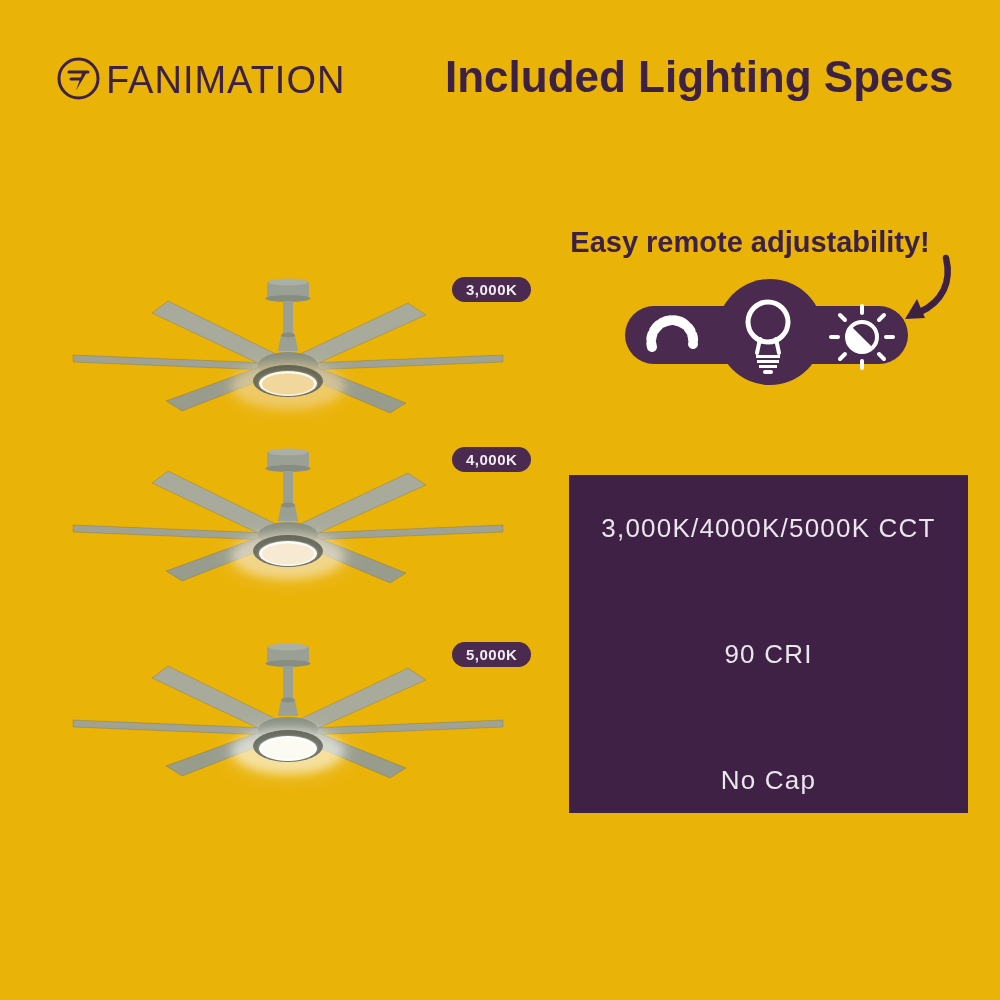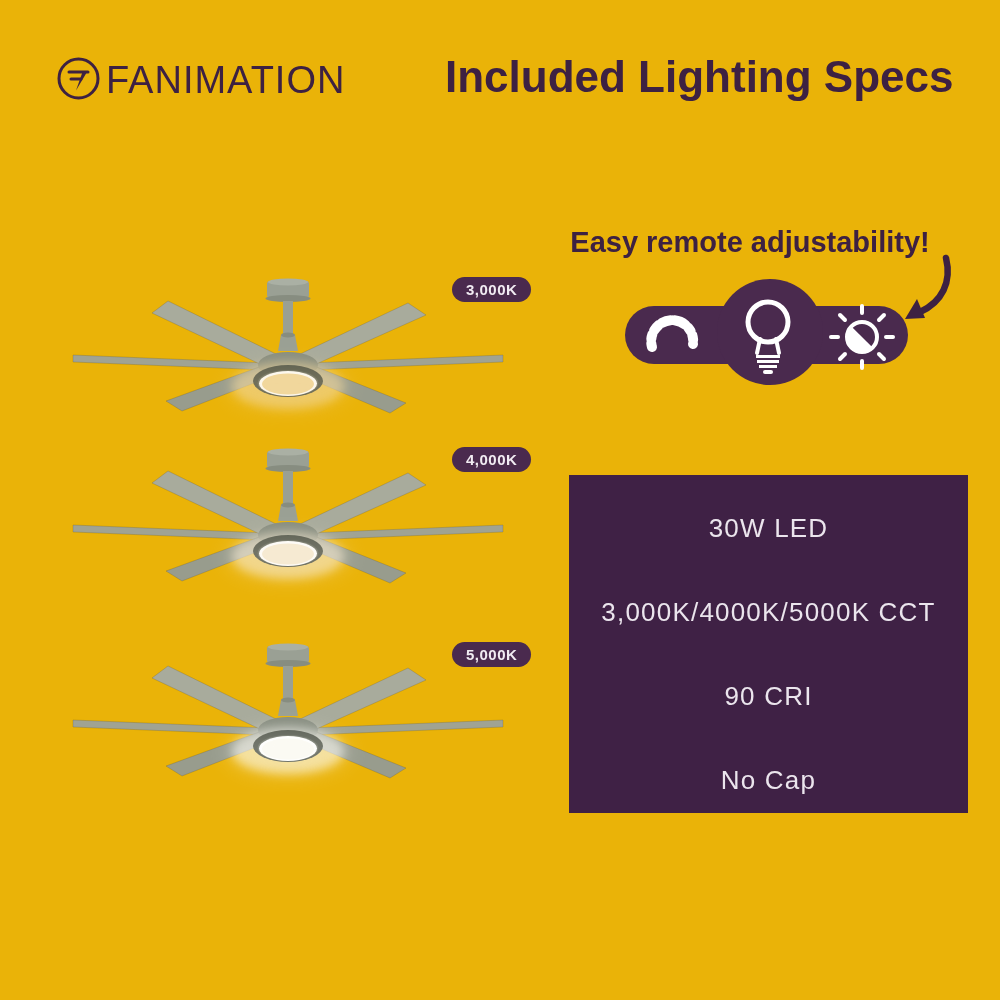--- a/index.html
+++ b/index.html
@@ -220,19 +220,18 @@
       </g>
     </g>
 
     <g>
       <path class="arrow-line" d="M 331 18 C 337 42, 327 62, 305 72"></path>
       <polygon class="arrow-head" points="290,79 310,78 302,59"></polygon>
     </g>
   </svg>
 
   <div class="spec-panel">
-    <div class="spec-line">30W LED</div>
     <div class="spec-line">3,000K/4000K/5000K CCT</div>
     <div class="spec-line">90 CRI</div>
     <div class="spec-line">No Cap</div>
   </div>
 
 </div>
 
 </body></html>

